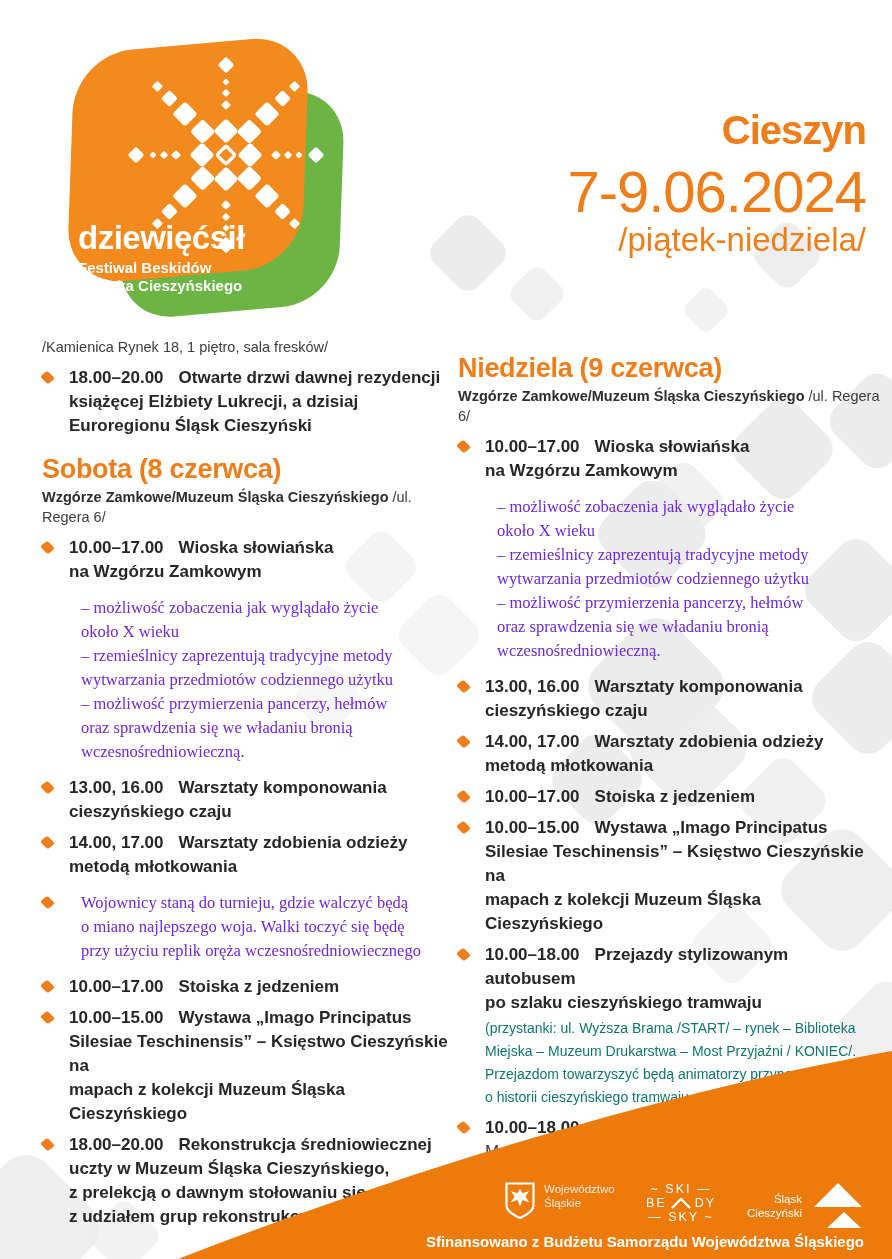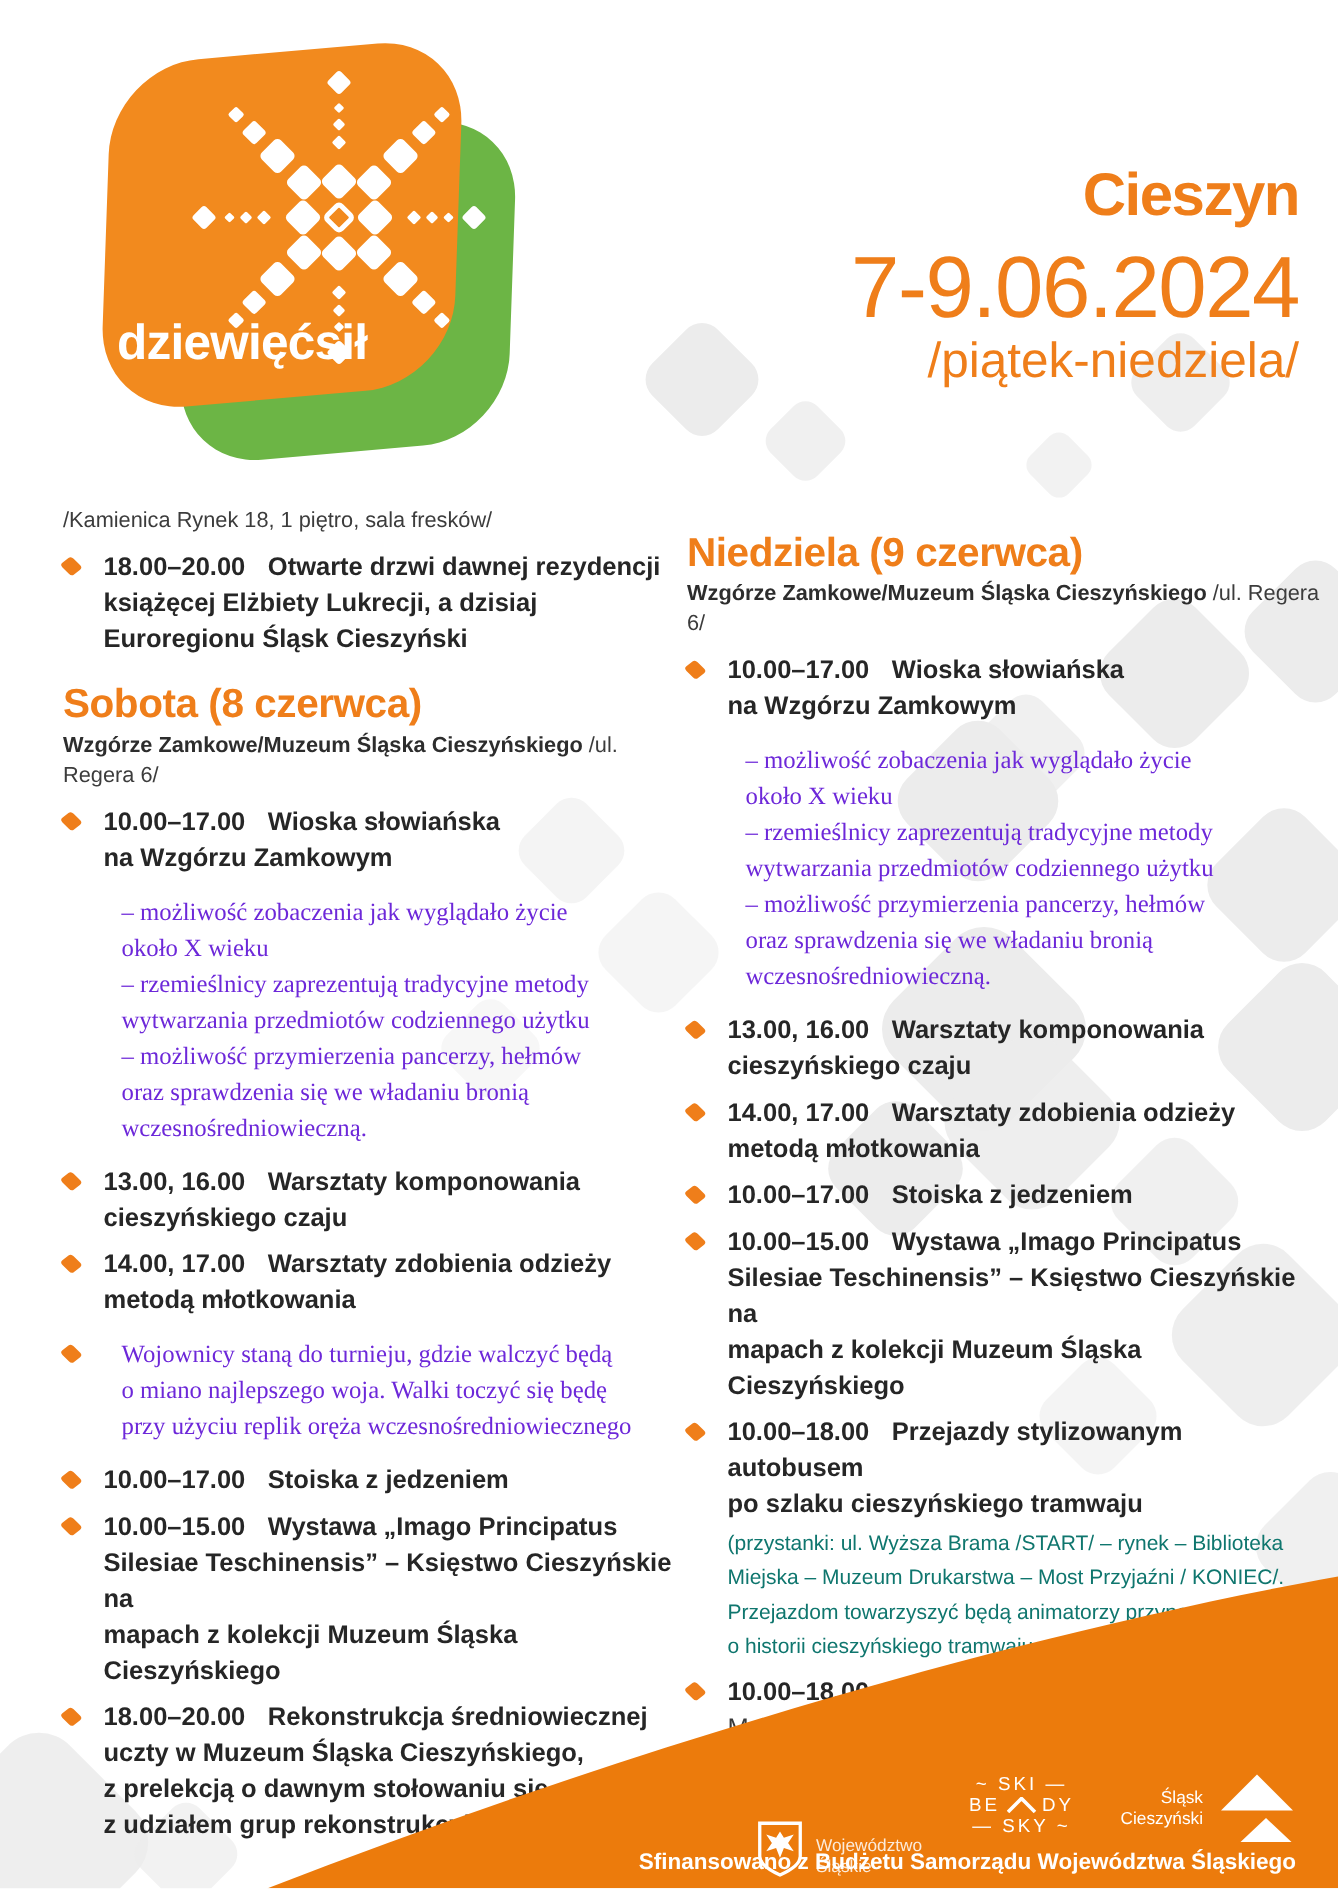--- a/index.html
+++ b/index.html
@@ -3,21 +3,21 @@
 <meta charset="utf-8">
 <style>
   html,body{margin:0;padding:0;background:#fff;}
   .page{
     position:relative;width:892px;height:1259px;overflow:hidden;background:#fff;
     font-family:"Liberation Sans", sans-serif;color:#2d2d2d;
   }
   
   .gshape{position:absolute;background:#ECECEC;z-index:0;}
   
-  .logo{position:absolute;left:66px;top:31px;width:290px;height:285px;z-index:3;}
+  .logo{position:absolute;left:66px;top:41px;width:290px;height:285px;z-index:3;}
   .logo-green{position:absolute;left:56px;top:56px;width:220px;height:214px;border-radius:56px;
     background:var(--green,#6CB545);transform:rotate(-5deg) skewX(-7deg);}
   .logo-orange{position:absolute;left:4px;top:4px;width:236px;height:230px;border-radius:58px;
     background:var(--logo-orange,#F28A1E);transform:rotate(-5deg) skewX(-7deg);}
   .logo-snowflake{position:absolute;left:36px;top:-2px;width:248px;height:240px;}
   .logo-text{position:absolute;left:12px;top:180px;z-index:4;color:#fff;}
   .logo-title{font-size:33px;font-weight:800;letter-spacing:-0.5px;line-height:34px;}
   .logo-tagline{margin-top:4px;font-size:15px;font-weight:700;line-height:18px;}
   
   .title-block{position:absolute;right:26px;top:98px;text-align:right;color:var(--orange,#EF7E1A);z-index:2;}
@@ -38,21 +38,21 @@
     background:var(--orange,#EF7E1A);transform:rotate(45deg) scaleY(0.85) skewX(-6deg);}
   .item-title{margin:0;white-space:pre-line;}
   .item-title .time{font-weight:800;margin-right:15px;color:#262626;}
   .item-title .t-bold{font-weight:800;color:#262626;}
   .item-title .t-reg{font-weight:400;color:#3a3a3a;}
   .desc{margin:12px;white-space:pre-line;font-weight:400;color:#6d28d9;font-size:16.5px;line-height:24px;font-family:Liberation Serif, serif;}
   .note{margin:2px 0 0 0;white-space:pre-line;font-weight:400;color:#0f766e;font-size:14px;line-height:23px;}
   
   .swoosh{position:absolute;left:0;top:1039px;width:892px;height:220px;z-index:4;}
   .footer{position:absolute;left:0;top:0;width:892px;height:1259px;z-index:5;pointer-events:none;}
-  .woj-logo{position:absolute;left:505px;top:1214px;display:flex;align-items:flex-end;gap:9px;}
+  .woj-logo{position:absolute;left:505px;top:1182px;display:flex;align-items:flex-start;gap:9px;}
   .woj-text{font-size:11.5px;line-height:14px;color:rgba(255,255,255,0.85);}
   .beskidy{position:absolute;left:638px;top:1182px;width:86px;color:#fff;font-weight:400;
     font-size:12.5px;line-height:14px;letter-spacing:2px;text-align:center;}
   .beskidy .row2{display:flex;align-items:center;justify-content:center;gap:4px;}
   .slask{position:absolute;left:744px;top:1181px;display:flex;align-items:center;gap:8px;}
   .slask-text{font-size:11.5px;line-height:14px;color:#fff;text-align:right;width:58px;}
   .funding{position:absolute;right:28px;top:1233px;font-size:15px;font-weight:700;color:#fff;}
 </style>
 </head>
 <body>
@@ -121,20 +121,24 @@
         <rect x="121.00000000000001" y="175" width="6" height="6" rx="1.08" fill="#fff" transform="rotate(45 124.00000000000001 178)"></rect>
         <rect x="121.50000000000001" y="186.5" width="5" height="5" rx="0.8999999999999999" fill="#fff" transform="rotate(45 124.00000000000001 189)"></rect>
         <rect x="118.00000000000001" y="200" width="12" height="12" rx="2.16" fill="#fff" transform="rotate(45 124.00000000000001 206)"></rect>
         <rect x="70.5" y="112.50000000000001" width="7" height="7" rx="1.26" fill="#fff" transform="rotate(45 74 116.00000000000001)"></rect>
         <rect x="59" y="113.00000000000001" width="6" height="6" rx="1.08" fill="#fff" transform="rotate(45 62 116.00000000000001)"></rect>
         <rect x="48.5" y="113.50000000000001" width="5" height="5" rx="0.8999999999999999" fill="#fff" transform="rotate(45 51 116.00000000000001)"></rect>
         <rect x="28" y="110.00000000000001" width="12" height="12" rx="2.16" fill="#fff" transform="rotate(45 34 116.00000000000001)"></rect>
       </svg>
     <div class="logo-text">
       <div class="logo-title">dziewięćsił</div>
+      <div class="logo-tagline">
+        <div>Festiwal Beskidów</div>
+        <div>i Śląska Cieszyńskiego</div>
+      </div>
     </div>
   </div>
 
   <div class="title-block">
     <div class="city">Cieszyn</div>
     <div class="dates">7-9.06.2024</div>
     <div class="days">/piątek-niedziela/</div>
   </div>
 
   <div class="col col-left">

